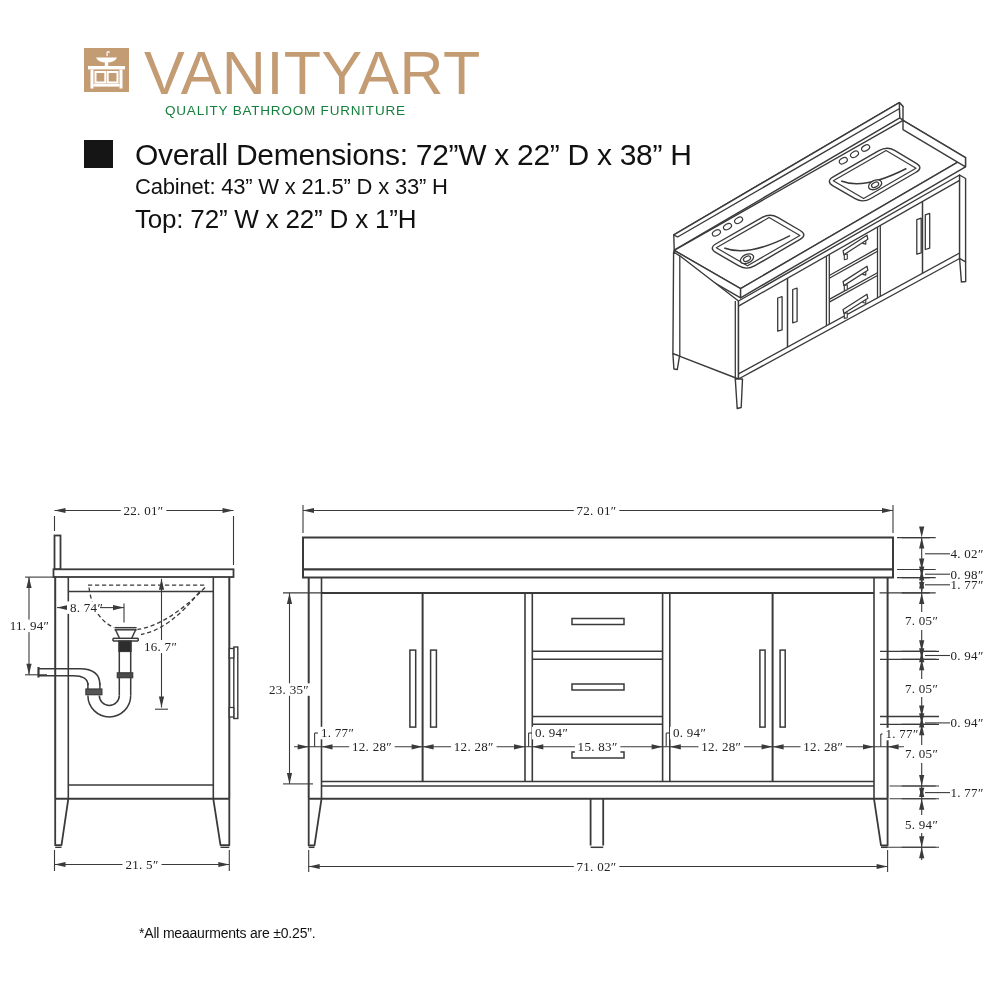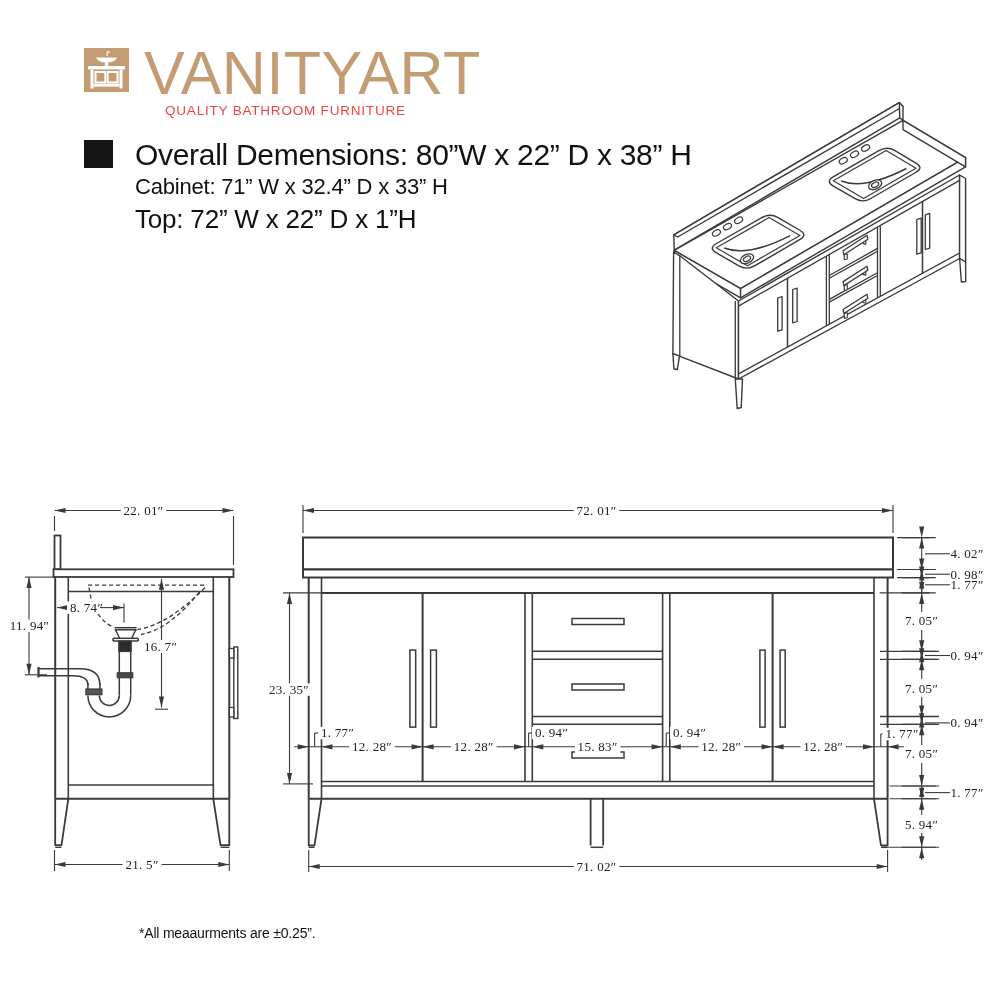--- a/index.html
+++ b/index.html
@@ -18,27 +18,27 @@
 <rect x="35.5" y="21.5" width="3" height="19"></rect>
 <rect x="11.5" y="24" width="9.8" height="10.5" fill="none" stroke="#fff" stroke-width="2"></rect>
 <rect x="23.7" y="24" width="9.8" height="10.5" fill="none" stroke="#fff" stroke-width="2"></rect>
 <rect x="9.5" y="35.8" width="26" height="2.8"></rect>
 </g>
 </svg>
 </div>
 
 <div class="abs" style="left:144px;top:38px;width:520px;height:62px;color:#c49c74;font-size:61px;font-weight:400;letter-spacing:0.5px;">VANITYART</div>
 
-<div class="abs" style="left:165px;top:103px;color:#ef4444;font-size:13.5px;letter-spacing:0.8px;">QUALITY BATHROOM FURNITURE</div>
+<div class="abs" style="left:165px;top:103px;color:#15803d;font-size:13.5px;letter-spacing:0.8px;">QUALITY BATHROOM FURNITURE</div>
 
 <div class="abs" style="left:84px;top:140px;width:29px;height:28px;background:#151515;"></div>
 
-<div class="abs" style="left:135px;top:138px;color:#111;font-size:30px;letter-spacing:-0.3px;">Overall Demensions: 80”W x 22” D x 38” H</div>
-
-<div class="abs" style="left:135px;top:174px;color:#111;font-size:22px;letter-spacing:-0.2px;">Cabinet: 71” W x 32.4” D x 33” H</div>
+<div class="abs" style="left:135px;top:138px;color:#111;font-size:30px;letter-spacing:-0.3px;">Overall Demensions: 72”W x 22” D x 38” H</div>
+
+<div class="abs" style="left:135px;top:174px;color:#111;font-size:22px;letter-spacing:-0.2px;">Cabinet: 43” W x 21.5” D x 33” H</div>
 
 <div class="abs" style="left:135px;top:204px;color:#111;font-size:26px;letter-spacing:-0.2px;">Top: 72” W x 22” D x 1”H</div>
 
 <div class="abs" style="left:139px;top:925px;color:#111;font-size:14px;letter-spacing:-0.2px;text-align:right;">*All meaaurments are ±0.25”.</div>
 
 <svg class="abs" style="left:0;top:0" width="1000" height="1000" viewBox="0 0 1000 1000">
 
 <rect x="303.0" y="537.5" width="590.0" height="32.0" stroke="#3a3a3a" stroke-width="2.0" fill="white"></rect>
 
 <rect x="303.0" y="569.5" width="590.0" height="8.0" stroke="#3a3a3a" stroke-width="2.0" fill="white"></rect>

